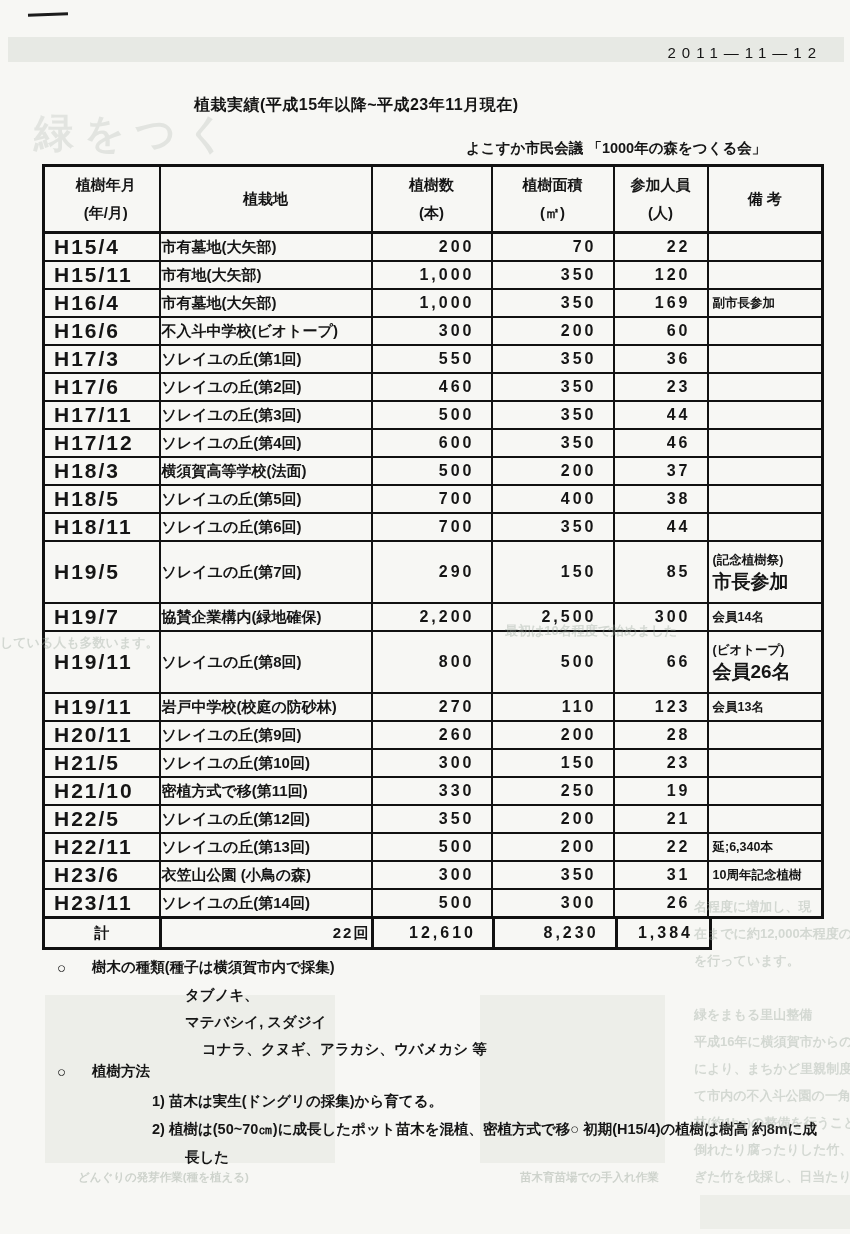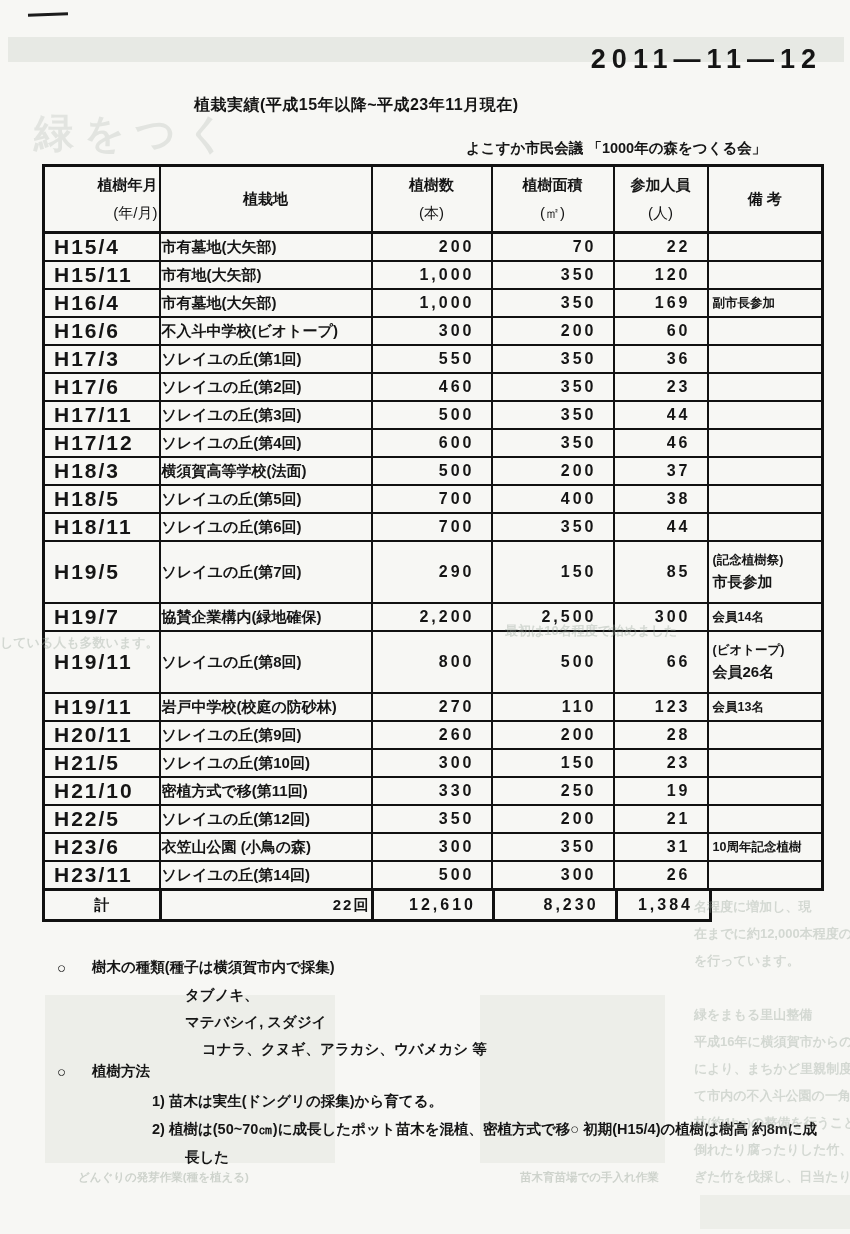--- a/index.html
+++ b/index.html
@@ -12,39 +12,39 @@
   
   .corner-dash{left:28px;top:13px;width:40px;height:3px;background:#1c1c1c;transform:rotate(-2deg)}
   .scan-band{left:8px;top:37px;width:836px;height:25px;background:#e7e9e4}
   .patch{background:#e9ebe6;opacity:.75}
   .ghost{color:#9aa79c;opacity:.38;white-space:nowrap;font-weight:bold}
   .ghost-title{left:34px;top:106px;font-size:40px;letter-spacing:10px;opacity:.28;color:#aeb6ae;font-weight:bold;white-space:nowrap}
   .ghost-caption{font-size:11.5px;color:#a6b0a6;opacity:.5;white-space:nowrap;font-weight:bold}
   .ghost-col{left:692px;top:890px;width:158px;height:302px;overflow:hidden}
   .ghost-col div{position:absolute;left:2px;font-size:13px;line-height:18px}
   
-  .doc-date{right:28px;top:44px;font-size:27px;letter-spacing:6px;font-weight:700}
+  .doc-date{right:28px;top:44px;font-size:15px;letter-spacing:6px;font-weight:400}
   .doc-title{left:194px;top:95px;font-size:16px;font-weight:bold;letter-spacing:.5px;white-space:nowrap}
   .doc-subtitle{left:466px;top:139px;font-size:14.5px;font-weight:bold;white-space:nowrap}
   
   .table-wrap{left:42px;top:164px;width:781px}
   table{border-collapse:collapse;table-layout:fixed}
   .main-table{width:781px;border:3px solid #111}
   .main-table th,.main-table td{border:2px solid #111;overflow:hidden;white-space:nowrap;font-weight:600}
   .main-table thead th{height:62px;font-size:15px;text-align:center;border-bottom:3px solid #111}
-  .main-table thead th.first{text-align:right;padding-left:9px}
-  .main-table thead .l2{font-weight:400;margin-top:9px}
+  .main-table thead th.first{text-align:center;padding-left:9px}
+  .main-table thead .l2{font-weight:700;margin-top:9px}
   .main-table tbody tr{height:27px}
   .main-table tbody tr.tall{height:62px}
   td.ym{font-size:21px;letter-spacing:2px;padding-left:9px}
   td.site{font-size:15px;}
   td.num{text-align:right;padding-right:16px;font-size:16px;letter-spacing:3px}
   td.remark{font-size:12.5px;padding-left:4px;vertical-align:middle}
   td.remark .remark-line{line-height:16px}
-  td.remark .remark-strong{font-size:15px;line-height:20px;margin-top:4px}
+  td.remark .remark-strong{font-size:19px;line-height:20px;margin-top:4px}
   .total-table{width:670px;border:3px solid #111;margin-top:-3px}
   .total-table td{border:3px solid #111;height:26px;font-weight:600;white-space:nowrap}
   .total-table td.t-label{text-align:center;font-size:15px}
   .total-table td.t-site{text-align:right;font-size:15px;letter-spacing:2px}
   
   .note-bullet{font-size:15px;font-weight:bold}
   .note-text{font-size:14.5px;font-weight:bold;white-space:nowrap}
 </style>
 </head>
 <body>
@@ -255,20 +255,30 @@
         </tr>
         <tr>
           <td class="ym">H22/5</td>
           <td class="site">ソレイユの丘(第12回)</td>
           <td class="num">350</td>
           <td class="num">200</td>
           <td class="num">21</td>
           <td class="remark"></td>
         </tr>
         <tr>
+          <td class="ym">H22/11</td>
+          <td class="site">ソレイユの丘(第13回)</td>
+          <td class="num">500</td>
+          <td class="num">200</td>
+          <td class="num">22</td>
+          <td class="remark">
+            <div class="remark-line">延;6,340本</div>
+          </td>
+        </tr>
+        <tr>
           <td class="ym">H23/6</td>
           <td class="site">衣笠山公園 (小鳥の森)</td>
           <td class="num">300</td>
           <td class="num">350</td>
           <td class="num">31</td>
           <td class="remark">
             <div class="remark-line">10周年記念植樹</div>
           </td>
         </tr>
         <tr>

